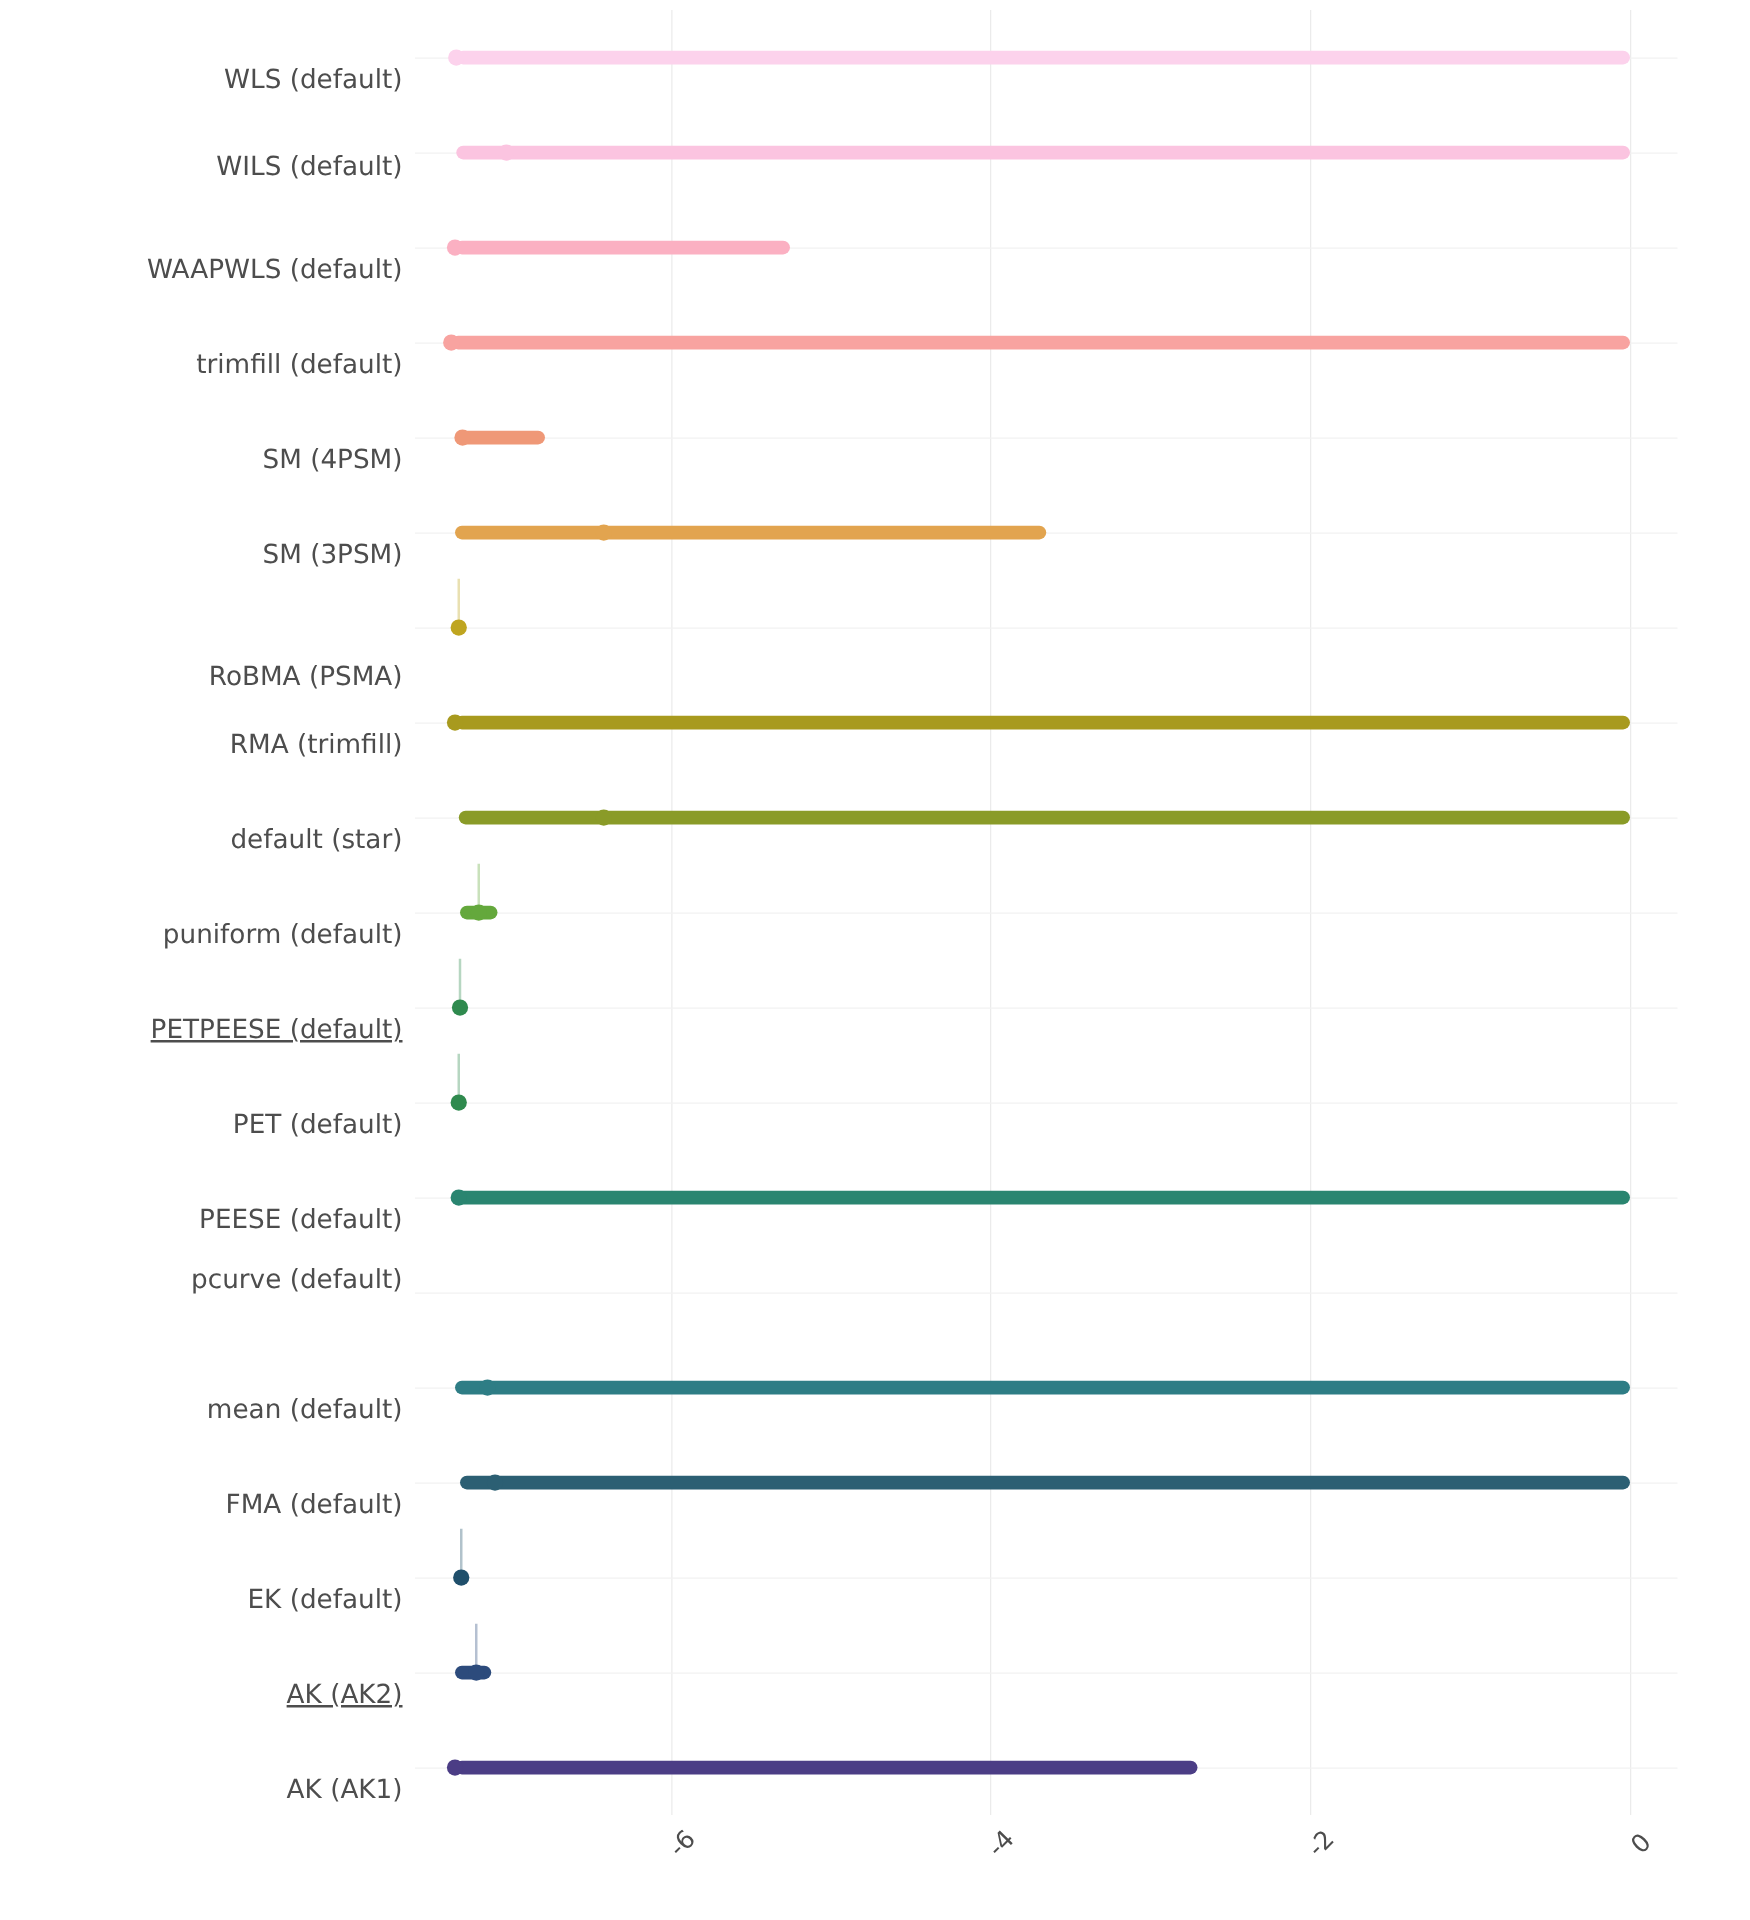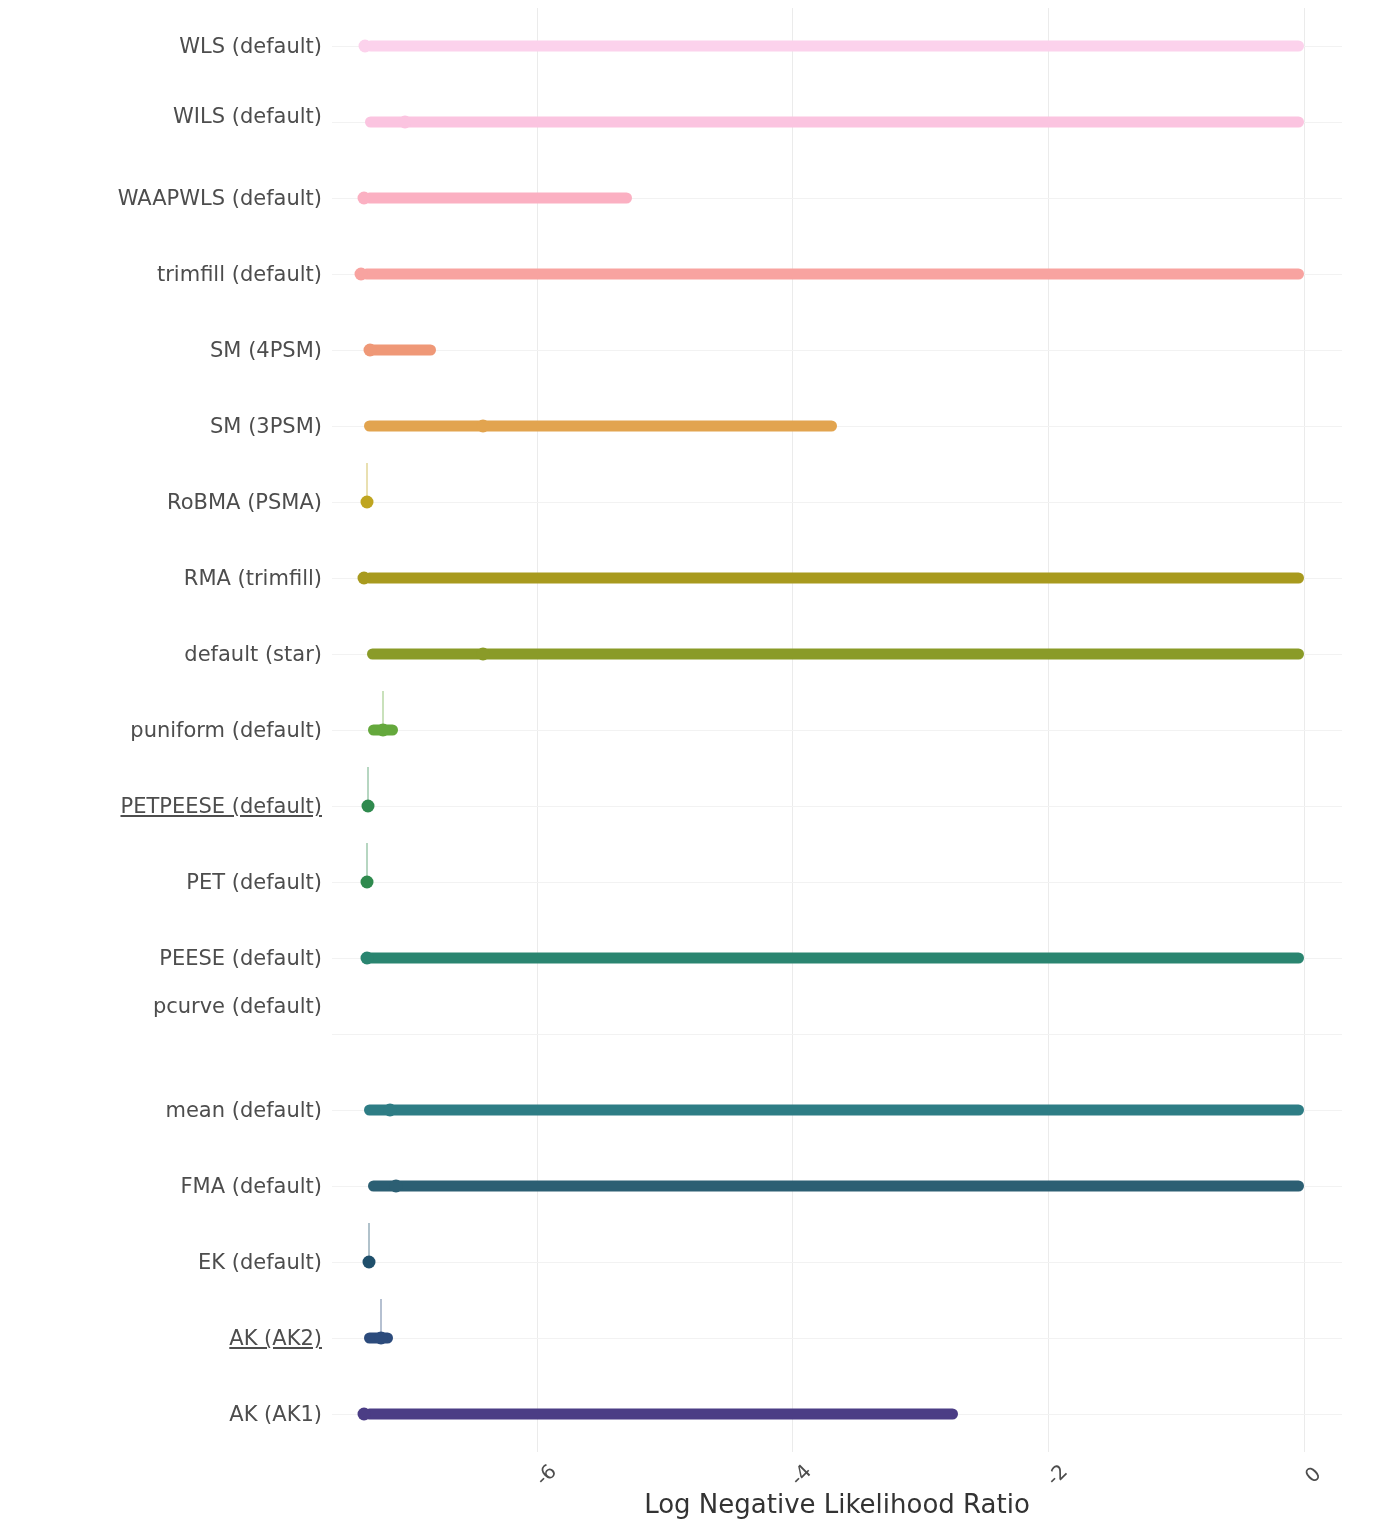--- a/index.html
+++ b/index.html
@@ -40,20 +40,21 @@
   
   .row-label {
     position: absolute;
     right: 1078px;
     text-align: right;
     font-size: 21px;
     color: #4d4d4d;
     white-space: nowrap;
     transform: translateY(-50%);
     font-family: "DejaVu Sans", sans-serif;
+    margin-top: 17px;
   }
   
   .interval {
     position: absolute;
     height: 11px;
     border-radius: 6px;
     transform: translateY(-50%);
   }
   .point-est {
     position: absolute;
@@ -153,33 +154,32 @@
       <div class="interval" style="left: 29.4051px; width: 942.241px; top: 266px; background: rgb(248, 163, 160);"></div>
       <div class="point-est" style="left: 29.4051px; top: 266px; background: rgb(248, 163, 160);"></div>
       <div class="interval" style="left: 31.962px; width: 268.481px; top: 190px; background: rgb(251, 176, 194);"></div>
       <div class="point-est" style="left: 31.962px; top: 190px; background: rgb(251, 176, 194);"></div>
       <div class="interval" style="left: 33.2405px; width: 938.405px; top: 114px; background: rgb(251, 196, 224);"></div>
       <div class="point-est" style="left: 72.8734px; top: 114px; background: rgb(251, 196, 224);"></div>
       <div class="interval" style="left: 33.2405px; width: 938.405px; top: 38px; background: rgb(252, 210, 236);"></div>
       <div class="point-est" style="left: 33.2405px; top: 38px; background: rgb(252, 210, 236);"></div>
     </div>
 
-  <div id="xaxis-title">Log Negative Likelihood Ratio</div>
 
 <div class="xtick-label" style="left: 536.557px; top: 1466px;">-6</div>
     <div class="xtick-label" style="left: 792.253px; top: 1466px;">-4</div>
     <div class="xtick-label" style="left: 1047.95px; top: 1466px;">-2</div>
     <div class="xtick-label" style="left: 1303.65px; top: 1466px;">0</div>
     <div class="row-label" style="top: 46px;">WLS (default)</div>
     <div class="row-label" style="top: 116px; text-align: right;">WILS (default)</div>
     <div class="row-label" style="top: 198px;">WAAPWLS (default)</div>
     <div class="row-label" style="top: 274px;">trimfill (default)</div>
     <div class="row-label" style="top: 350px;">SM (4PSM)</div>
     <div class="row-label" style="top: 426px;">SM (3PSM)</div>
-    <div class="row-label" style="top: 502px; text-align: right;">RoBMA (PSMA)</div>
+    <div class="row-label" style="top: 524px; text-align: right;">RoBMA (PSMA)</div>
     <div class="row-label" style="top: 578px;">RMA (trimfill)</div>
     <div class="row-label" style="top: 654px;">default (star)</div>
     <div class="row-label" style="top: 730px;">puniform (default)</div>
     <div class="row-label" style="top: 806px; text-decoration: underline;">PETPEESE (default)</div>
     <div class="row-label" style="top: 882px;">PET (default)</div>
     <div class="row-label" style="top: 958px;">PEESE (default)</div>
     <div class="row-label" style="top: 1006px;">pcurve (default)</div>
     <div class="row-label" style="top: 1110px;">mean (default)</div>
     <div class="row-label" style="top: 1186px;">FMA (default)</div>
     <div class="row-label" style="top: 1262px;">EK (default)</div>

